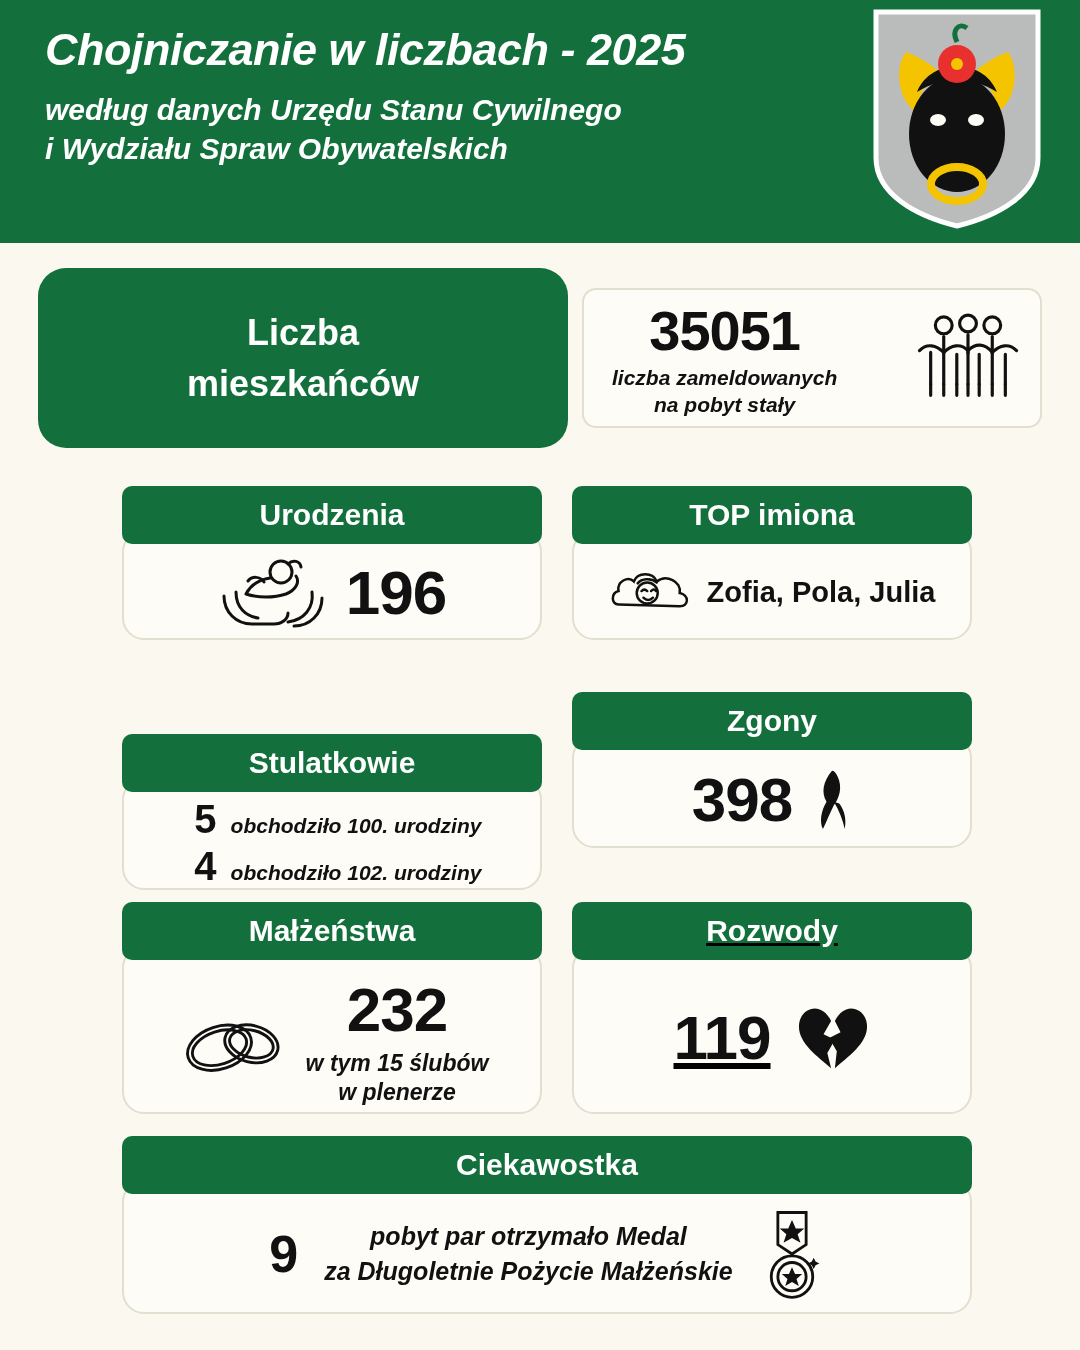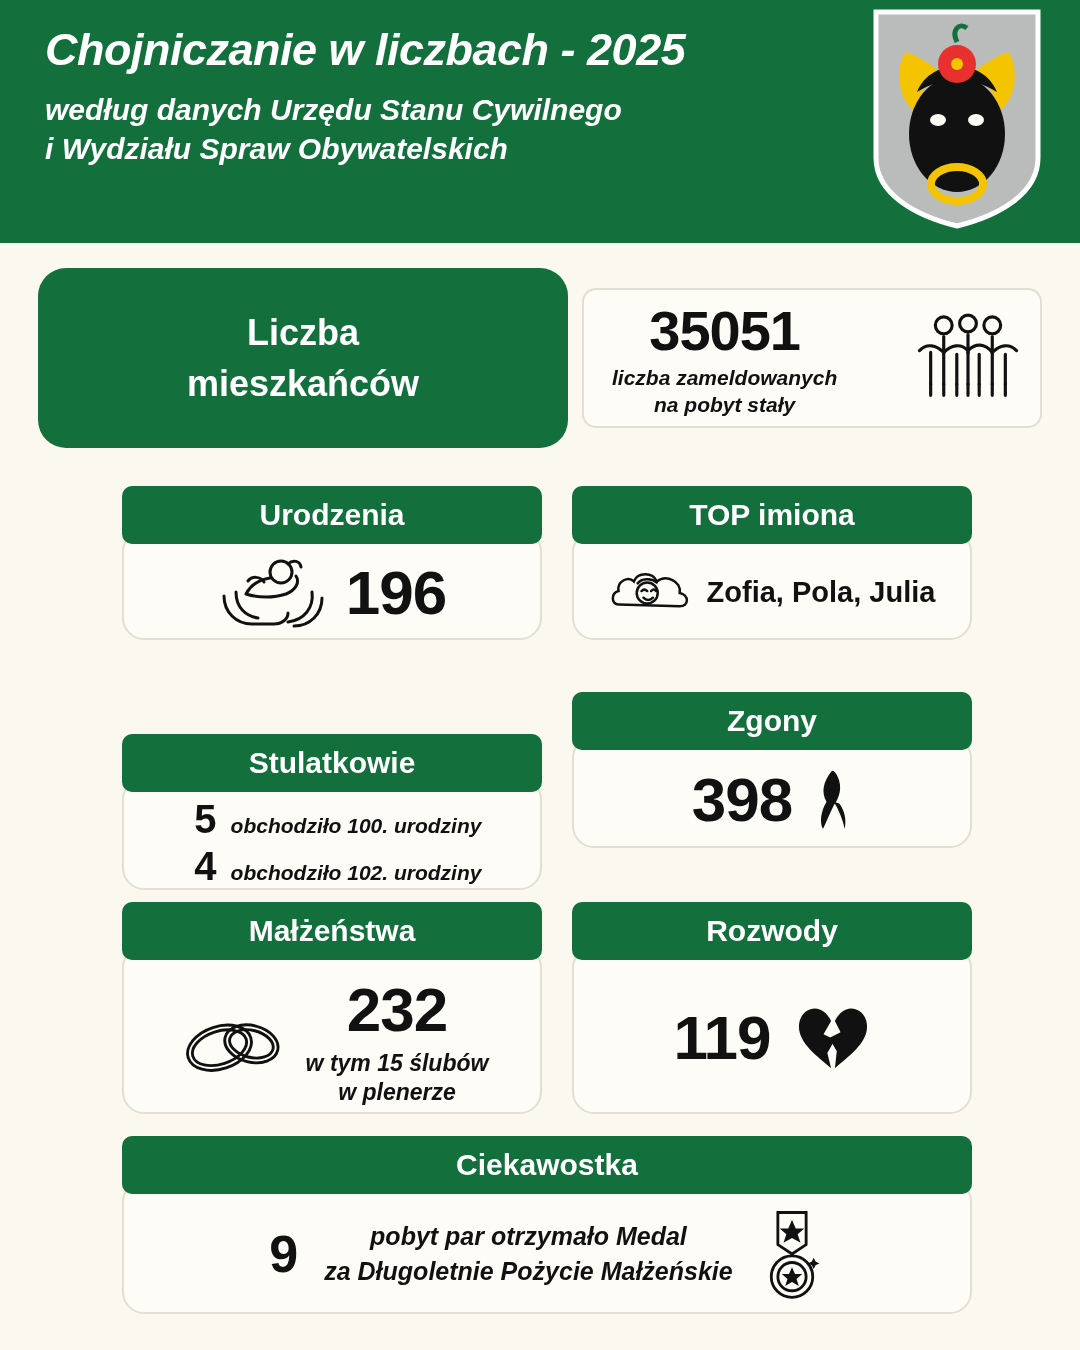--- a/index.html
+++ b/index.html
@@ -142,21 +142,21 @@
   .c-urodzenia { left: 122px; top: 486px;  width: 420px; }
   .c-urodzenia .body { height: 110px; gap: 18px; }
   .c-top       { left: 572px; top: 486px;  width: 400px; }
   .c-top .body { height: 110px; flex-direction: column; gap: 12px; }
   .c-stulat    { left: 122px; top: 692px;  width: 420px; margin-top: 42px; }
   .c-stulat .body { height: 112px; flex-direction: column; gap: 2px; padding-top: 18px; }
   .c-zgony     { left: 572px; top: 692px;  width: 400px; }
   .c-zgony .body { height: 112px; gap: 20px; }
   .c-malz      { left: 122px; top: 902px;  width: 420px; }
   .c-malz .body { height: 168px; gap: 14px; padding-top: 20px; }
-  .c-rozw      { left: 572px; top: 902px;  width: 400px; }
+  .c-rozw      { left: 572px; top: 902px;  width: 400px; text-decoration: underline; }
   .c-rozw .body { height: 168px; gap: 24px; }
   .c-ciek      { left: 122px; top: 1136px; width: 850px; }
   .c-ciek .body { height: 134px; gap: 26px; padding: 14px 24px 0 24px; }
 
   .names {
     font-size: 29px; font-weight: bold; color: #111; line-height: 1.45;
     white-space: nowrap;
   }
   .namerow { display: flex; align-items: center; gap: 12px; }
 

